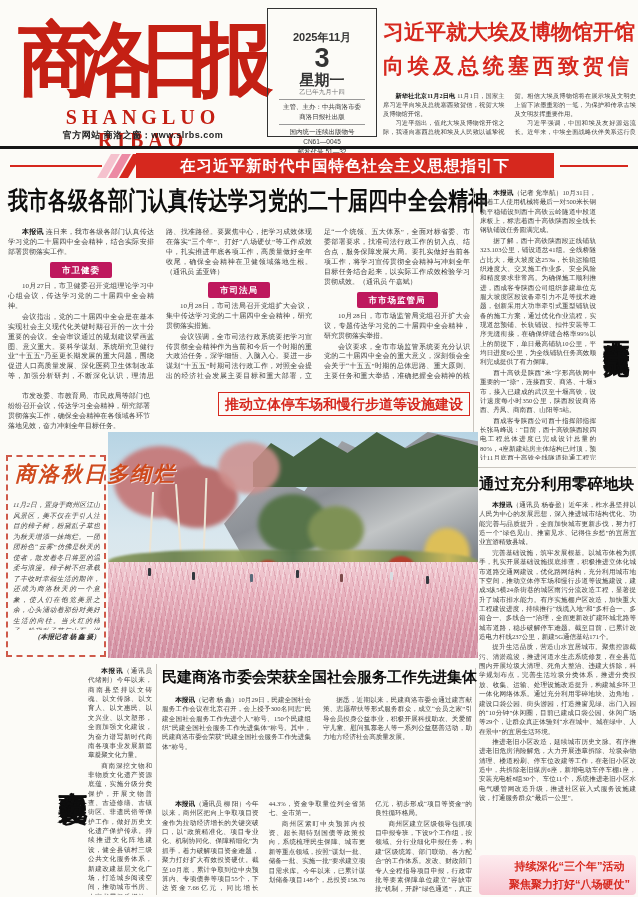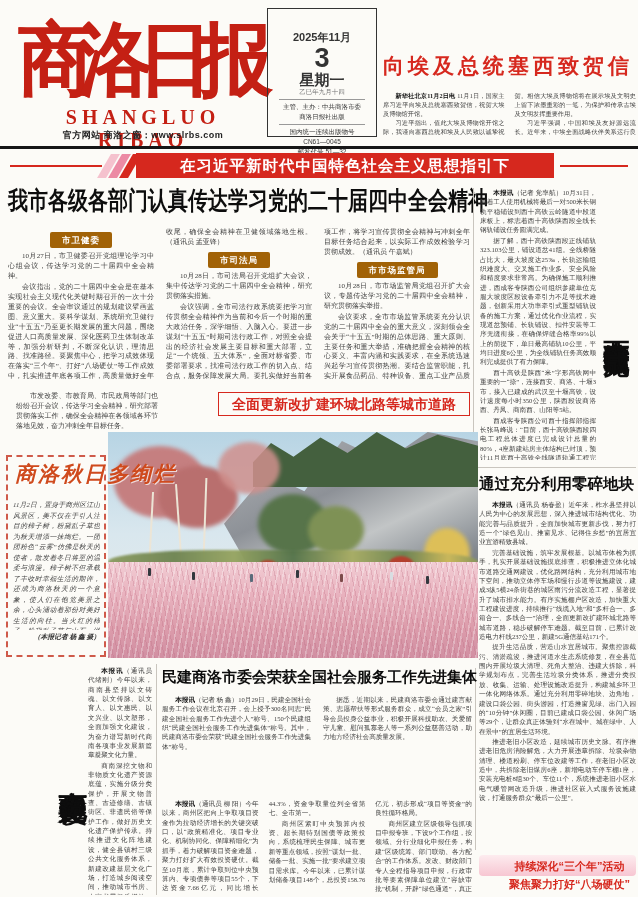--- a/index.html
+++ b/index.html
@@ -38,24 +38,24 @@
   .slash{top:154px;width:9px;height:24px;transform:skewX(-30deg);}
   .banner-box{left:136px;top:153px;width:418px;height:25px;background:#d6281e;color:#fff;
               font-family:"Liberation Sans",sans-serif;font-weight:bold;font-size:15.5px;
               line-height:25px;text-align:center;letter-spacing:1px;white-space:nowrap;}
   
   .lead-head{left:8px;top:184px;width:462px;font-family:"Liberation Sans",sans-serif;font-weight:900;
              font-size:25px;color:#0d0d0d;white-space:nowrap;transform:scaleX(.80);transform-origin:left center;}
   .bodytxt{font-size:7px;line-height:1.42;text-align:justify;color:#3d3d3d;overflow:hidden;}
   .bodytxt p{margin:0 0 1px;text-indent:2em;}
   .lead-cols{left:8px;top:228px;width:462px;height:160px;column-count:3;column-gap:12px;}
-  .dept{background:#a16207;color:#fff;font-family:"Liberation Sans",sans-serif;font-size:8.5px;
+  .dept{background:#be185d;color:#fff;font-family:"Liberation Sans",sans-serif;font-size:8.5px;
         font-weight:bold;padding:2px 12px;margin:4px auto;width:fit-content;border-radius:2px;
         text-indent:0;letter-spacing:1px;break-inside:avoid;}
-  .lead-extra{left:16px;top:392px;width:142px;height:60px;}
+  .lead-extra{left:8px;top:392px;width:142px;height:60px;}
   .sub-banner{left:218px;top:392px;width:252px;height:24px;border:1.5px solid #d6281e;
               color:#d6281e;font-family:"Liberation Sans",sans-serif;font-weight:900;font-size:14px;
               line-height:22px;text-align:center;white-space:nowrap;box-sizing:border-box;}
   
   .vdiv{width:1px;background:#c9c5be;}
   .rail-body{left:480px;top:188px;width:116px;height:272px;font-size:6.6px;line-height:1.42;}
   .rail-head{left:599px;top:187px;width:36px;height:276px;writing-mode:vertical-rl;text-orientation:upright;
              font-family:"Liberation Sans",sans-serif;font-weight:900;font-size:26px;letter-spacing:1px;
              color:#0d0d0d;text-align:center;}
   
@@ -65,21 +65,21 @@
                  font-style:italic;letter-spacing:2px;white-space:nowrap;z-index:6;
                  text-shadow:1px 1px 0 rgba(255,255,255,.7);}
   .feature-body{left:13px;top:500px;width:87px;height:130px;font-size:6.8px;line-height:1.55;
                 font-style:italic;text-align:justify;overflow:hidden;color:#444;}
   .feature-credit{left:13px;top:632px;width:87px;font-size:6.8px;font-style:italic;text-align:right;
                   font-weight:bold;color:#333;}
   
   .rail2-head{left:479px;top:474px;width:158px;font-family:"Liberation Sans",sans-serif;font-weight:900;
               font-size:15.5px;color:#0d0d0d;white-space:nowrap;}
   .rail2-body{left:479px;top:500px;width:157px;height:350px;font-size:6.6px;line-height:1.42;}
-  .slogan-box{left:479px;top:855px;width:157px;height:21px;border-radius:4px;
+  .slogan-box{left:479px;top:855px;width:157px;height:40px;border-radius:4px;
               background:linear-gradient(180deg,#fdecef 0%,#f7c6d2 100%);
               color:#d6281e;font-family:"Liberation Sans",sans-serif;font-weight:900;font-size:11px;
               line-height:18px;text-align:center;padding-top:2px;box-sizing:border-box;padding-left:24px;}
   
   .sn-head{left:26px;top:666px;width:56px;height:230px;writing-mode:vertical-rl;text-orientation:upright;
            font-family:"Liberation Sans",sans-serif;font-weight:900;font-size:21px;letter-spacing:1.5px;
            color:#0d0d0d;text-align:center;transform:scaleX(1.35);transform-origin:center;}
   .sn-body{left:88px;top:666px;width:64px;height:229px;font-size:6.6px;line-height:1.42;}
   .mj-head{left:162px;top:668px;width:310px;text-align:center;font-family:"Liberation Sans",sans-serif;
            font-weight:900;font-size:15px;color:#0d0d0d;white-space:nowrap;}
@@ -127,53 +127,55 @@
     <div class="ds">主管、主办：中共商洛市委</div>
     <div class="ds">商洛日报社出版</div>
     <div class="sep"></div>
     <div class="ds">国内统一连续出版物号</div>
     <div class="ds">CN61—0045</div>
     <div class="ds">邮发代号 51—32</div>
     <div class="di">第11049期</div>
     <div class="di">今日4版</div>
   </div>
 
+  <div class="abs top-head1">习近平就大埃及博物馆开馆</div>
   <div class="abs top-head2">向埃及总统塞西致贺信</div>
   <div class="abs top-body">
     <p><b class="lead-b">新华社北京11月2日电</b>
        <span>11月1日，国家主席习近平向埃及总统塞西致贺信，祝贺大埃及博物馆开馆。</span></p>
     <p>习近平指出，值此大埃及博物馆开馆之际，我谨向塞西总统和埃及人民致以诚挚祝贺。相信大埃及博物馆将在展示埃及文明史上留下浓墨重彩的一笔，为保护和传承古埃及文明发挥重要作用。</p>
     <p>习近平强调，中国和埃及友好源远流长。近年来，中埃全面战略伙伴关系运行良好，两国人文交流异彩纷呈。上海博物馆“古埃及文明大展”成功举办，中埃联合考古队正在萨卡拉金字塔区开展联合考古发掘，研究古埃及文明。我们两大文明古国彼此欣赏、相互借鉴，两国人民日益相知相亲。当前，世界百年未有之大变局加速演进，中埃同为文明古国应当携手推动文明交流互鉴，为中埃全面战略伙伴关系发展不断注入新动能，为构建人类命运共同体贡献文明力量。</p>
   </div>
 
   <div class="abs rule-dark"></div>
 
   <div class="abs bn-line" style="left:10px;width:92px;"></div>
   <div class="abs slash" style="left:104px;background:#f5c2ce;"></div>
   <div class="abs slash" style="left:115px;background:#ec8aa4;"></div>
   <div class="abs slash" style="left:126px;background:#d6281e;"></div>
   <div class="abs banner-box">在习近平新时代中国特色社会主义思想指引下</div>
   <div class="abs bn-line" style="left:560px;width:68px;"></div>
 
   <div class="abs lead-head">我市各级各部门认真传达学习党的二十届四中全会精神</div>
   <div class="abs lead-cols bodytxt">
+    <p><b class="lead-b">本报讯</b><span> 连日来，我市各级各部门认真传达学习党的二十届四中全会精神，结合实际安排部署贯彻落实工作。</span></p>
     <div class="dept">市卫健委</div>
     <p>10月27日，市卫健委召开党组理论学习中心组会议，传达学习党的二十届四中全会精神。</p>
     <p>会议指出，党的二十届四中全会是在基本实现社会主义现代化关键时期召开的一次十分重要的会议。全会审议通过的规划建议擘画蓝图、意义重大。要科学谋划、系统研究卫健行业“十五五”乃至更长期发展的重大问题，围绕促进人口高质量发展、深化医药卫生体制改革等，加强分析研判，不断深化认识，理清思路、找准路径。要聚焦中心，把学习成效体现在落实“三个年”、打好“八场硬仗”等工作成效中，扎实推进年底各项工作，高质量做好全年收尾，确保全会精神在卫健领域落地生根。（通讯员 孟亚锋）</p>
     <div class="dept">市司法局</div>
     <p>10月28日，市司法局召开党组扩大会议，集中传达学习党的二十届四中全会精神，研究贯彻落实措施。</p>
     <p>会议强调，全市司法行政系统要把学习宣传贯彻全会精神作为当前和今后一个时期的重大政治任务，深学细悟、入脑入心。要进一步谋划“十五五”时期司法行政工作，对照全会提出的经济社会发展主要目标和重大部署，立足“一个统领、五大体系”，全面对标省委、市委部署要求，找准司法行政工作的切入点、结合点，服务保障发展大局。要扎实做好当前各项工作，将学习宣传贯彻全会精神与冲刺全年目标任务结合起来，以实际工作成效检验学习贯彻成效。（通讯员 午嘉斌）</p>
     <div class="dept">市市场监管局</div>
     <p>10月28日，市市场监管局党组召开扩大会议，专题传达学习党的二十届四中全会精神，研究贯彻落实举措。</p>
     <p>会议要求，全市市场监管系统要充分认识党的二十届四中全会的重大意义，深刻领会全会关于“十五五”时期的总体思路、重大原则、主要任务和重大举措，准确把握全会精神的核心要义、丰富内涵和实践要求，在全系统迅速兴起学习宣传贯彻热潮。要结合监管职能，扎实开展食品药品、特种设备、重点工业产品质量安全监管，守牢安全底线，优化营商环境，激发经营主体活力，以实际行动推动全会各项部署在市场监管领域落地见效。（通讯员 富雷 鲜超）</p>
   </div>
   <div class="abs lead-extra bodytxt">
     <p>市发改委、市教育局、市民政局等部门也纷纷召开会议，传达学习全会精神，研究部署贯彻落实工作，确保全会精神在各领域各环节落地见效，奋力冲刺全年目标任务。</p>
   </div>
-  <div class="abs sub-banner">全面更新改扩建环城北路等城市道路</div>
+  <div class="abs sub-banner">推动立体停车场和慢行步道等设施建设</div>
 
   <div class="abs vdiv" style="left:473px;top:188px;height:270px;"></div>
   <div class="abs rail-body bodytxt">
     <p><b class="lead-b">本报讯</b><span>（记者 党率航）10月31日，随着工人使用机械将最后一对500米长钢轨平稳铺设到西十高铁云岭隧道中段道床板上，标志着西十高铁陕西段全线长钢轨铺设任务圆满完成。</span></p>
     <p>据了解，西十高铁陕西段正线铺轨323.103公里，铺设道岔41组。全线桥隧占比大，最大坡度达25‰，长轨运输组织难度大、交叉施工作业多、安全风险和精度要求非常高。为确保施工顺利推进，西成客专陕西公司组织参建单位克服大坡度区段设备牵引力不足等技术难题，创新采用大功率牵引式重型铺轨设备的施工方案，通过优化作业流程，实现道岔预铺、长轨铺设、扣件安装等工序无缝衔接，在确保焊缝合格率99%以上的前提下，单日最高铺轨10公里，平均日进度6公里，为全线铺轨任务高效顺利完成提供了有力保障。</p>
     <p>西十高铁是陕西“米”字形高铁网中重要的一“捺”，连接西安、商洛、十堰3市，接入已建成的武汉至十堰高铁，设计速度每小时350公里，陕西段设商洛西、丹凤、商南西、山阳等5站。</p>
     <p>西成客专陕西公司西十指挥部指挥长张马峰说：“目前，西十高铁陕西段四电工程总体进度已完成设计总量的80%，4座新建站房主体结构已封顶，预计11月底西十高铁全线隧道轨通工程完成。”</p>
   </div>
   <div class="abs rail-head">西十高铁陕西段铺轨完成</div>
 

